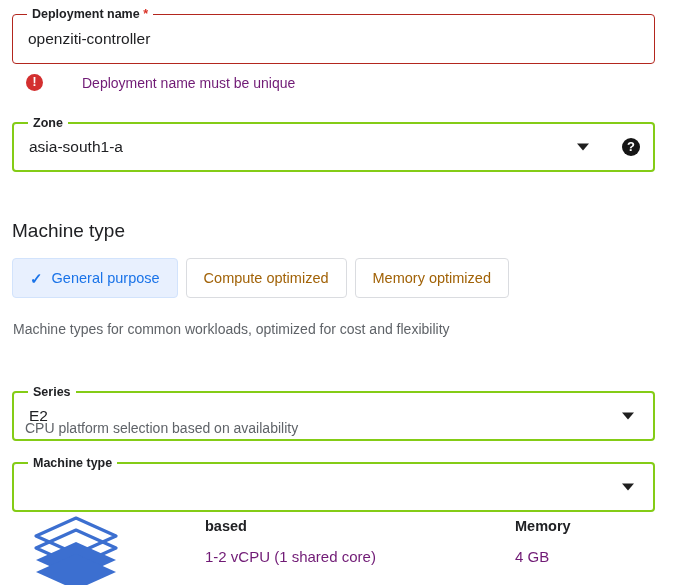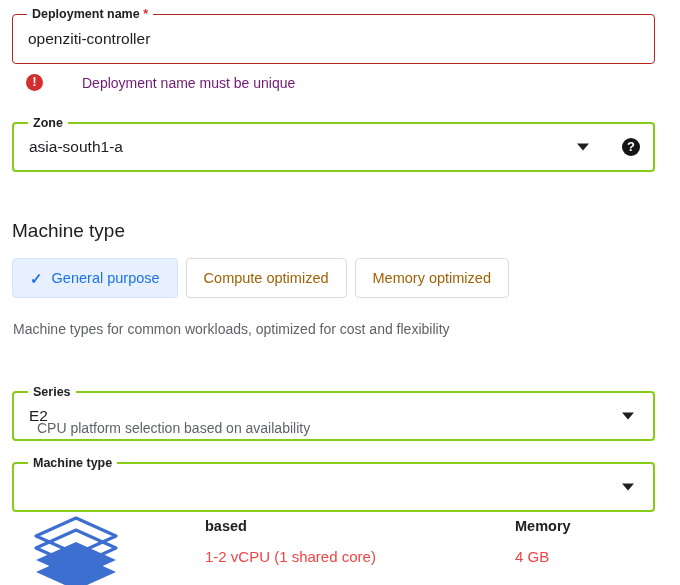--- a/index.html
+++ b/index.html
@@ -162,21 +162,21 @@
   .spec-col { position: absolute; }
   .spec-head {
     font-size: 14.5px;
     font-weight: bold;
     color: #202124;
     white-space: nowrap;
   }
   .spec-val {
     margin-top: 14px;
     font-size: 15px;
-    color: #ef4444;
+    color: #701a75;
     white-space: nowrap;
   }
 </style>
 </head>
 <body>
 
 <div class="page">
 
   <div class="field error" style="top:14px;">
     <span class="legend"><span>Deployment name</span> <span class="req">*</span></span>
@@ -211,21 +211,21 @@
   </div>
 
   <div class="helper" style="top:321px;">Machine types for common workloads, optimized for cost and flexibility</div>
 
   <div class="field" style="top:367px;margin-top:24px;">
     <span class="legend">Series</span>
     <span class="value">E2</span>
     <span class="caret" style="right:19px;"></span>
   </div>
 
-  <div class="helper" style="top:420px;left:25px;margin-left:12px;">CPU platform selection based on availability</div>
+  <div class="helper" style="top:420px;left:25px;">CPU platform selection based on availability</div>
 
   <div class="field" style="top:462px;">
     <span class="legend">Machine type</span>
     <span class="caret" style="right:19px;"></span>
   </div>
 
   <div class="spec-icon">
     <svg viewBox="0 0 92 72" width="92" height="72" aria-hidden="true">
       <g fill="none" stroke="#3c6fd0" stroke-width="3.2" stroke-linejoin="round">
         <polygon points="46,4 86,22 46,40 6,22"></polygon>

